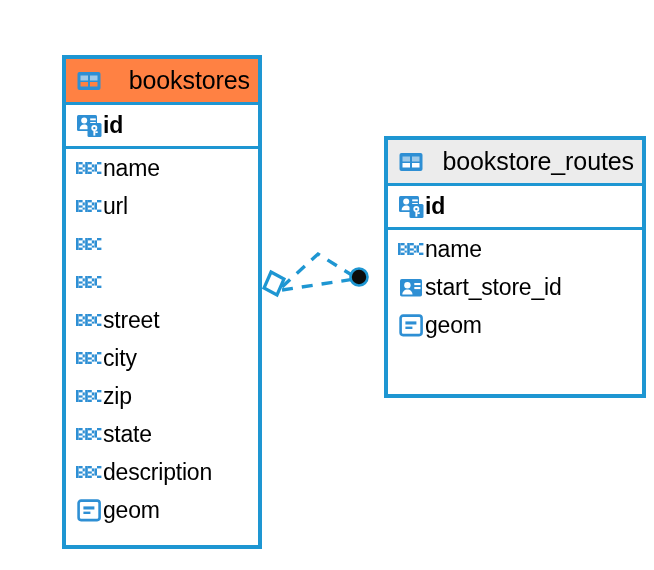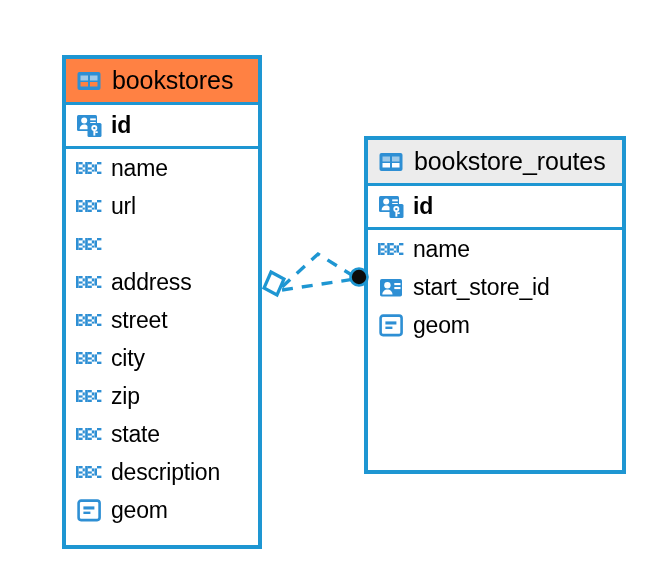--- a/index.html
+++ b/index.html
@@ -28,20 +28,21 @@
     background: #ffffff;
   }
 
   .entity-header {
     display: flex;
     align-items: center;
     box-sizing: border-box;
     height: 46px;
     padding: 0 8px 0 9px;
     border-bottom: 3px solid #1e96d2;
+    justify-content: space-between;
   }
   .entity-header.accent { background: #ff8143; }
   .entity-header.plain  { background: #ececec; }
 
   .entity-title {
     font-size: 25px;
     color: #000000;
     margin-left: 9px;
     white-space: nowrap;
     letter-spacing: -0.1px;
@@ -54,21 +55,20 @@
     height: 38px;
     padding: 0 8px 0 9px;
   }
   .field-row.pk {
     height: 44px;
     border-bottom: 3px solid #1e96d2;
   }
   .field-label {
     font-size: 23px;
     color: #000000;
-    margin-left: 8px;
     white-space: nowrap;
     letter-spacing: -0.2px;
   }
   .field-row.pk .field-label { font-weight: bold; }
 
   .icon-slot {
     width: 28px;
     height: 28px;
     flex: 0 0 28px;
     display: flex;
@@ -207,21 +207,20 @@
             <rect x="15.8" y="4.4" width="2.2" height="3"></rect>
               <rect x="11.8" y="7.4" width="4" height="2.2"></rect>
             <rect x="15.8" y="9.6" width="2.2" height="2"></rect>
               <rect x="11.8" y="11.6" width="4" height="2.4"></rect>
             <rect x="18.4" y="4.4" width="2.6" height="7.2"></rect>
               <rect x="21" y="2" width="4.4" height="2.4"></rect>
             <rect x="21" y="11.6" width="4.4" height="2.4"></rect>
           </g>
         </svg>
       </span>
-      <span class="field-label">address</span>
     </div>
 
     <div class="field-row">
       <span class="icon-slot">
         <svg width="26" height="16" viewBox="0 0 26 16" aria-hidden="true">
           <g fill="#2e8fd4">
             <rect x="0" y="2" width="2.6" height="12"></rect>
               <rect x="2.6" y="2" width="4" height="2.4"></rect>
             <rect x="6.6" y="4.4" width="2.2" height="3"></rect>
               <rect x="2.6" y="7.4" width="4" height="2.2"></rect>
@@ -347,21 +346,21 @@
         <svg width="25" height="25" viewBox="0 0 25 25" aria-hidden="true">
           <rect x="1.6" y="2.6" width="21" height="19.5" rx="2.5" fill="none" stroke="#2e8fd4" stroke-width="2.6"></rect>
           <rect x="6.4" y="8.4" width="11" height="3.1" fill="#2e8fd4"></rect>
           <rect x="6.4" y="13.6" width="7" height="2.4" fill="#2e8fd4"></rect>
         </svg>
       </span>
       <span class="field-label">geom</span>
     </div>
   </div>
 
-  <div class="entity" id="entity-bookstore-routes" style="left:364px; top:136px; width:262px; height:338px;">
+  <div class="entity" id="entity-bookstore-routes" style="left:384px; top:136px; width:262px; height:262px;">
 
     <div class="entity-header plain">
       <span class="icon-slot">
         <svg width="26" height="26" viewBox="0 0 26 26" aria-hidden="true">
           <rect x="1.5" y="4" width="23" height="18" rx="2" fill="#2e8fd4"></rect>
           <rect x="4.5" y="7.5" width="7.5" height="5" fill="#9ec9e8"></rect>
           <rect x="14" y="7.5" width="7.5" height="5" fill="#9ec9e8"></rect>
           <rect x="4.5" y="14" width="7.5" height="4.5" fill="#ffffff"></rect>
           <rect x="14" y="14" width="7.5" height="4.5" fill="#ffffff"></rect>
         </svg>

